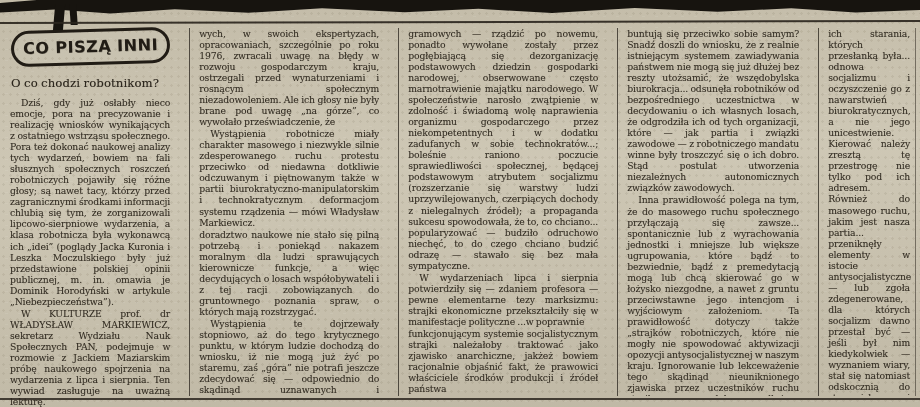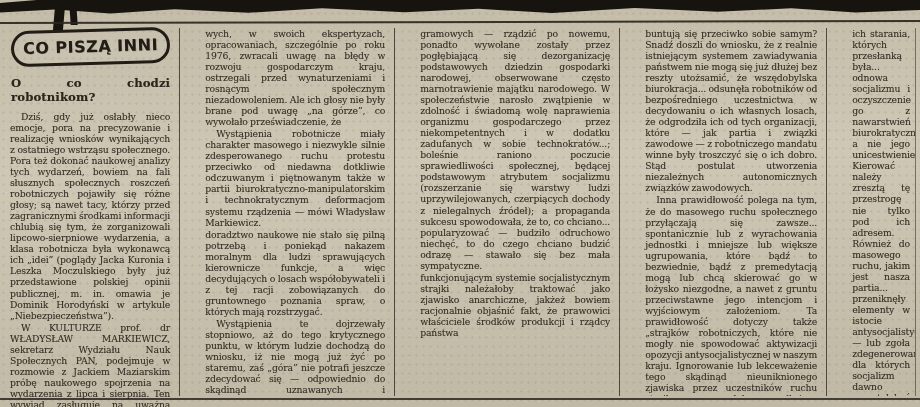--- a/index.html
+++ b/index.html
@@ -19,30 +19,30 @@
   .rule-bottom{position:absolute;bottom:7px;left:0;width:100%;height:2px;background:#2b261e;opacity:.85;}
   .content{position:absolute;top:28px;left:10px;right:4px;bottom:11px;display:flex;align-items:stretch;}
   .column{overflow:hidden;color:#342e24;text-align:justify;font-size:9.2px;line-height:1.2;
     letter-spacing:-0.1px;word-spacing:-0.5px;
     text-shadow:0.25px 0.25px 0 rgba(44,36,24,0.28);}
   .col-1{flex:0 0 140px;overflow:visible;}
   .col-2{flex:0 0 180px;}
   .col-3{flex:0 0 190px;}
   .col-4{flex:0 0 172px;}
   .col-5{flex:1 1 152px;border-right:1.5px solid rgba(45,40,32,0.55);padding-right:5px;}
-  .column + .column{border-left:1.6px solid rgba(45,40,32,0.78);margin-left:9px;padding-left:25px;}
+  .column + .column{border-left:1.6px solid rgba(45,40,32,0.78);margin-left:19px;padding-left:9px;}
   .para{margin:0 0 1px;text-indent:11px;}
   .para.cont{text-indent:0;}
   .para.italic{}
   .masthead-box{display:block;width:max-content;max-width:160px;margin:1px 0 9px 1px;
     padding:5px 9px 6px;border:3.4px solid #211c15;border-radius:26px;
     transform:rotate(-1.7deg);color:#211c15;background:rgba(255,255,250,0.05);
     font-family:"DejaVu Sans",sans-serif;font-weight:bold;font-size:16px;
     letter-spacing:0.6px;white-space:nowrap;text-shadow:0.4px 0.4px 0 rgba(33,28,21,0.4);}
-  .headline{margin:12px 0 6px 1px;font-weight:bold;font-size:11.6px;letter-spacing:0.15px;
+  .headline{margin:12px 0 6px 1px;font-weight:normal;font-size:11.6px;letter-spacing:0.15px;
     color:#2b251c;text-shadow:0.3px 0.3px 0 rgba(43,37,28,0.35);}
 </style>
 </head>
 <body>
 
 <div class="scan">
   <div class="torn-edge"></div>
   <div class="torn-drip-a"></div>
   <div class="torn-drip-b"></div>
   <div class="rule-top"></div>
@@ -62,21 +62,22 @@
       <div class="paras">
           <p class="para cont">wych, w swoich ekspertyzach, opracowaniach, szczególnie po roku 1976, zwracali uwagę na błędy w rozwoju gospodarczym kraju, ostrzegali przed wynaturzeniami i rosnącym społecznym niezadowoleniem. Ale ich głosy nie były brane pod uwagę „na górze”, co wywołało przeświadczenie, że</p>
           <p class="para italic">Wystąpienia robotnicze miały charakter masowego i niezwykle silnie zdesperowanego ruchu protestu przeciwko od niedawna dotkliwie odczuwanym i piętnowanym także w partii biurokratyczno-manipulatorskim i technokratycznym deformacjom systemu rządzenia — mówi Władysław Markiewicz.</p>
           <p class="para italic cont">doradztwo naukowe nie stało się pilną potrzebą i poniekąd nakazem moralnym dla ludzi sprawujących kierownicze funkcje, a więc decydujących o losach współobywateli i z tej racji zobowiązanych do gruntownego poznania spraw, o których mają rozstrzygać.</p>
           <p class="para italic">Wystąpienia te dojrzewały stopniowo, aż do tego krytycznego punktu, w którym ludzie dochodzą do wniosku, iż nie mogą już żyć po staremu, zaś „góra” nie potrafi jeszcze zdecydować się — odpowiednio do skądinąd uznawanych i propagowanych przez nią samą, ale nie respektowanych zasad pro-</p>
         </div>
     </div>
     <div class="column col-3">
       <div class="paras">
           <p class="para italic cont">gramowych — rządzić po nowemu, ponadto wywołane zostały przez pogłębiającą się dezorganizację podstawowych dziedzin gospodarki narodowej, obserwowane często marnotrawienie majątku narodowego. W społeczeństwie narosło zwątpienie w zdolność i świadomą wolę naprawienia organizmu gospodarczego przez niekompetentnych i w dodatku zadufanych w sobie technokratów...; boleśnie raniono poczucie sprawiedliwości społecznej, będącej podstawowym atrybutem socjalizmu (rozszerzanie się warstwy ludzi uprzywilejowanych, czerpiących dochody z nielegalnych źródeł); a propaganda sukcesu spowodowała, że to, co chciano... popularyzować — budziło odruchowo niechęć, to do czego chciano budzić odrazę — stawało się bez mała sympatyczne.</p>
-          <p class="para italic cont">funkcjonującym systemie socjalistycznym strajki należałoby traktować jako zjawisko anarchiczne, jakżeż bowiem racjonalnie objaśnić fakt, że prawowici właściciele środków produkcji i rządcy państwa</p>
+          <p class="para">W wydarzeniach lipca i sierpnia potwierdziły się — zdaniem profesora — pewne elementarne tezy marksizmu: strajki ekonomiczne przekształciły się w manifestacje polityczne ...w poprawnie</p>
+          <p class="para italic cont">funkcjonującym systemie socjalistycznym strajki należałoby traktować jako zjawisko anarchiczne, jakżeż bowiem racjonalnie objaśnić fakt, że prawowici właściciele środków produkcji i źródeł państwa</p>
         </div>
     </div>
     <div class="column col-4">
       <div class="paras">
           <p class="para italic cont">buntują się przeciwko sobie samym? Snadź doszli do wniosku, że z realnie istniejącym systemem zawiadywania państwem nie mogą się już dłużej bez reszty utożsamić, że wszędobylska biurokracja... odsunęła robotników od bezpośredniego uczestnictwa w decydowaniu o ich własnych losach, że odgrodziła ich od tych organizacji, które — jak partia i związki zawodowe — z robotniczego mandatu winne były troszczyć się o ich dobro. Stąd postulat utworzenia niezależnych autonomicznych związków zawodowych.</p>
           <p class="para italic">Inna prawidłowość polega na tym, że do masowego ruchu społecznego przyłączają się zawsze... spontanicznie lub z wyrachowania jednostki i mniejsze lub większe ugrupowania, które bądź to bezwiednie, bądź z premedytacją mogą lub chcą skierować go w łożysko niezgodne, a nawet z gruntu przeciwstawne jego intencjom i wyjściowym założeniom. Ta prawidłowość dotyczy także „strajków robotniczych, które nie mogły nie spowodować aktywizacji opozycji antysocjalistycznej w naszym kraju. Ignorowanie lub lekceważenie tego skądinąd nieuniknionego zjawiska przez uczestników ruchu strajkowego, mogłoby na dłuższą metę obrócić w niwecz</p>
         </div>
     </div>
     <div class="column col-5">
       <div class="paras">

